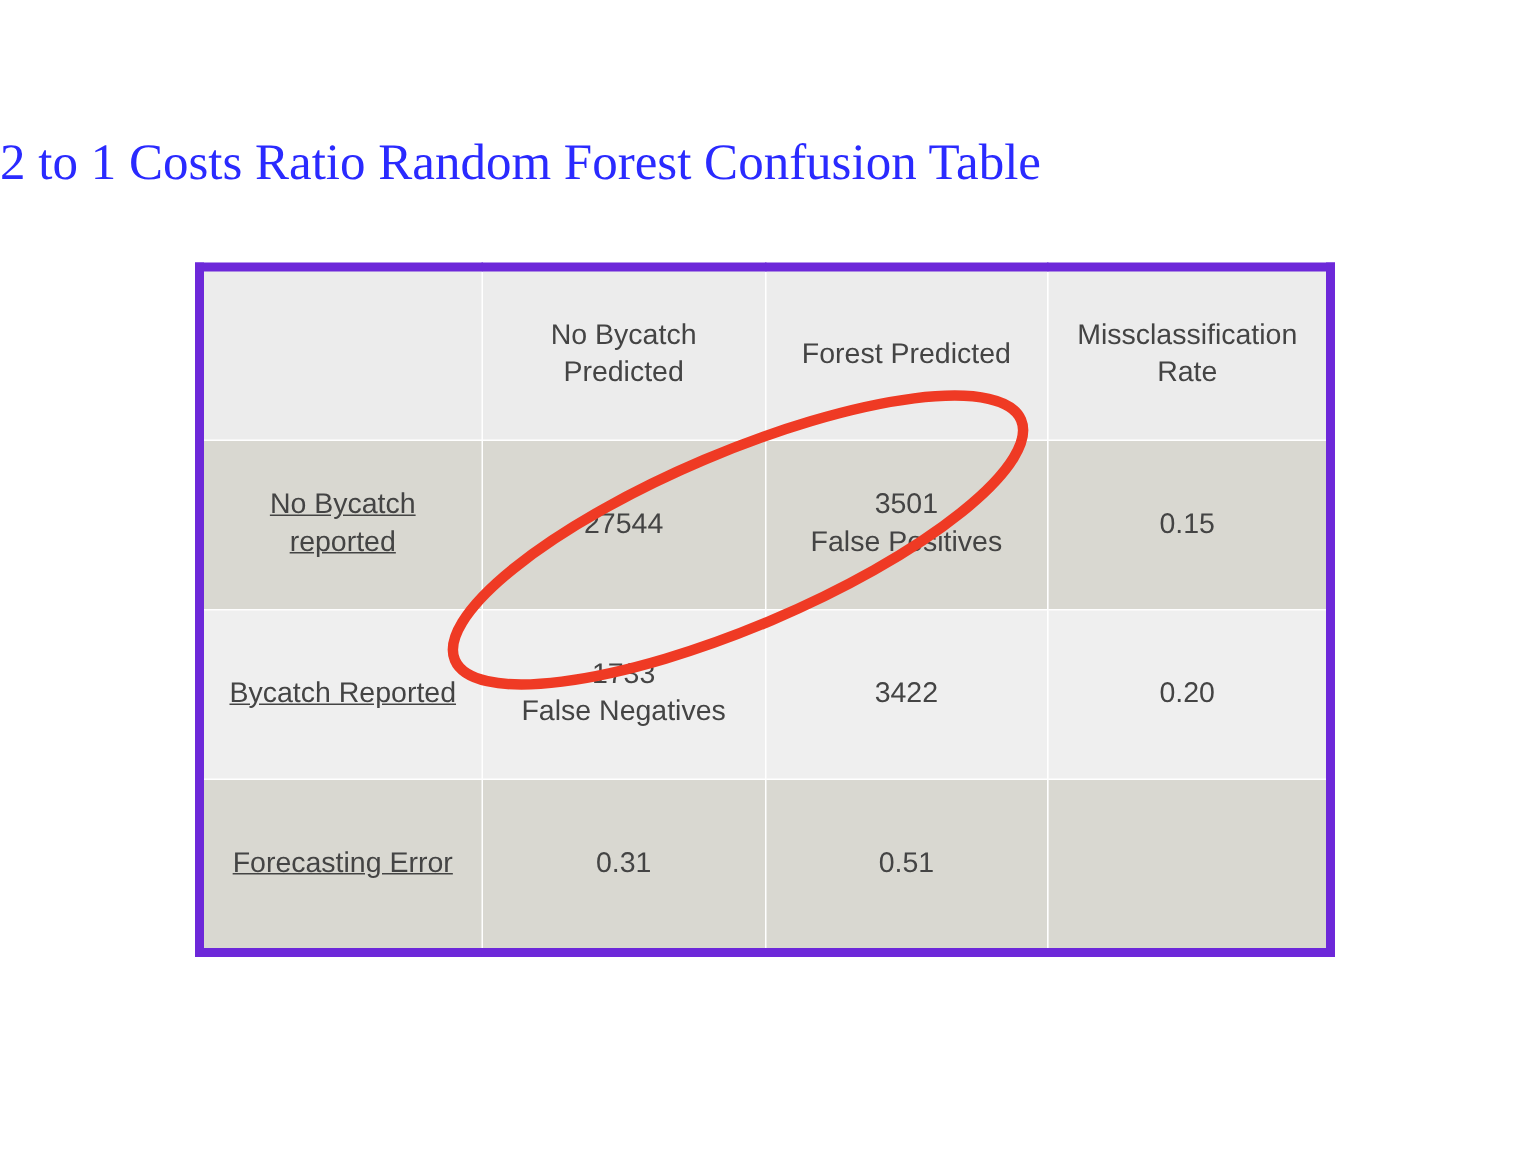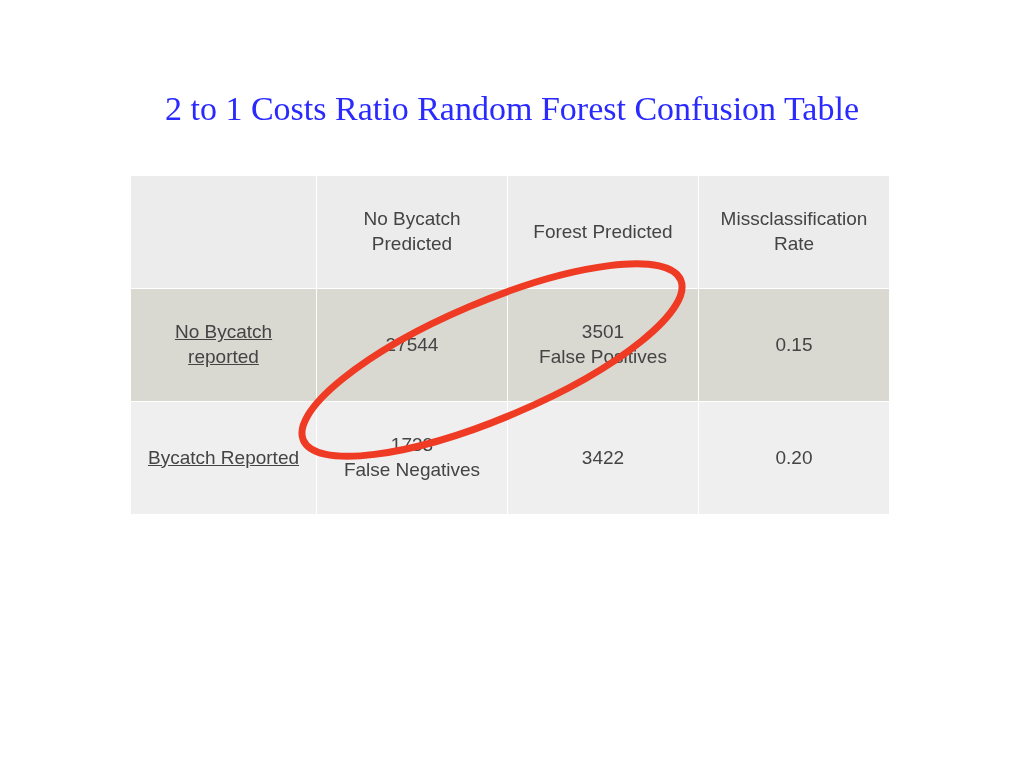--- a/index.html
+++ b/index.html
@@ -15,38 +15,38 @@
     width: 1024px;
     height: 768px;
     position: relative;
     box-sizing: border-box;
   }
   .title {
     position: absolute;
     top: 90px;
     left: 0;
     width: 100%;
-    text-align: center;
+    text-align: left;
     font-size: 34px;
     color: #2a2aff;
     font-weight: 400;
   }
   .table-wrap {
     position: absolute;
     top: 175px;
     left: 130px;
     width: 760px;
   }
   table {
     border-collapse: collapse;
     width: 100%;
     font-family: Arial, Helvetica, sans-serif;
     font-size: 19px;
     color: #444;
-    border: 1px solid #6d28d9;
+    border: 6px solid #6d28d9;
     table-layout: fixed;
   }
   td {
     border: 1px solid #ffffff;
     text-align: center;
     vertical-align: middle;
     height: 96px;
     padding: 8px 10px;
     line-height: 1.3;
   }
@@ -84,20 +84,26 @@
         <td class="r-odd">27544</td>
         <td class="r-odd">3501<br>False Positives</td>
         <td class="r-odd">0.15</td>
       </tr>
       <tr>
         <td class="r-even col-label">Bycatch Reported</td>
         <td class="r-even">1733<br>False Negatives</td>
         <td class="r-even">3422</td>
         <td class="r-even">0.20</td>
       </tr>
+      <tr>
+        <td class="r-odd col-label">Forecasting Error</td>
+        <td class="r-odd">0.31</td>
+        <td class="r-odd">0.51</td>
+        <td class="r-odd"></td>
+      </tr>
     </tbody>
       </table>
   </div>
 
   <svg class="ellipse-annot" viewBox="0 0 435 200">
     <ellipse cx="217" cy="100" rx="205" ry="58" fill="none" stroke-width="7" transform="rotate(-23 217 100)" stroke="#ef3a24"></ellipse>
   </svg>
 </div>
 
 </body></html>

